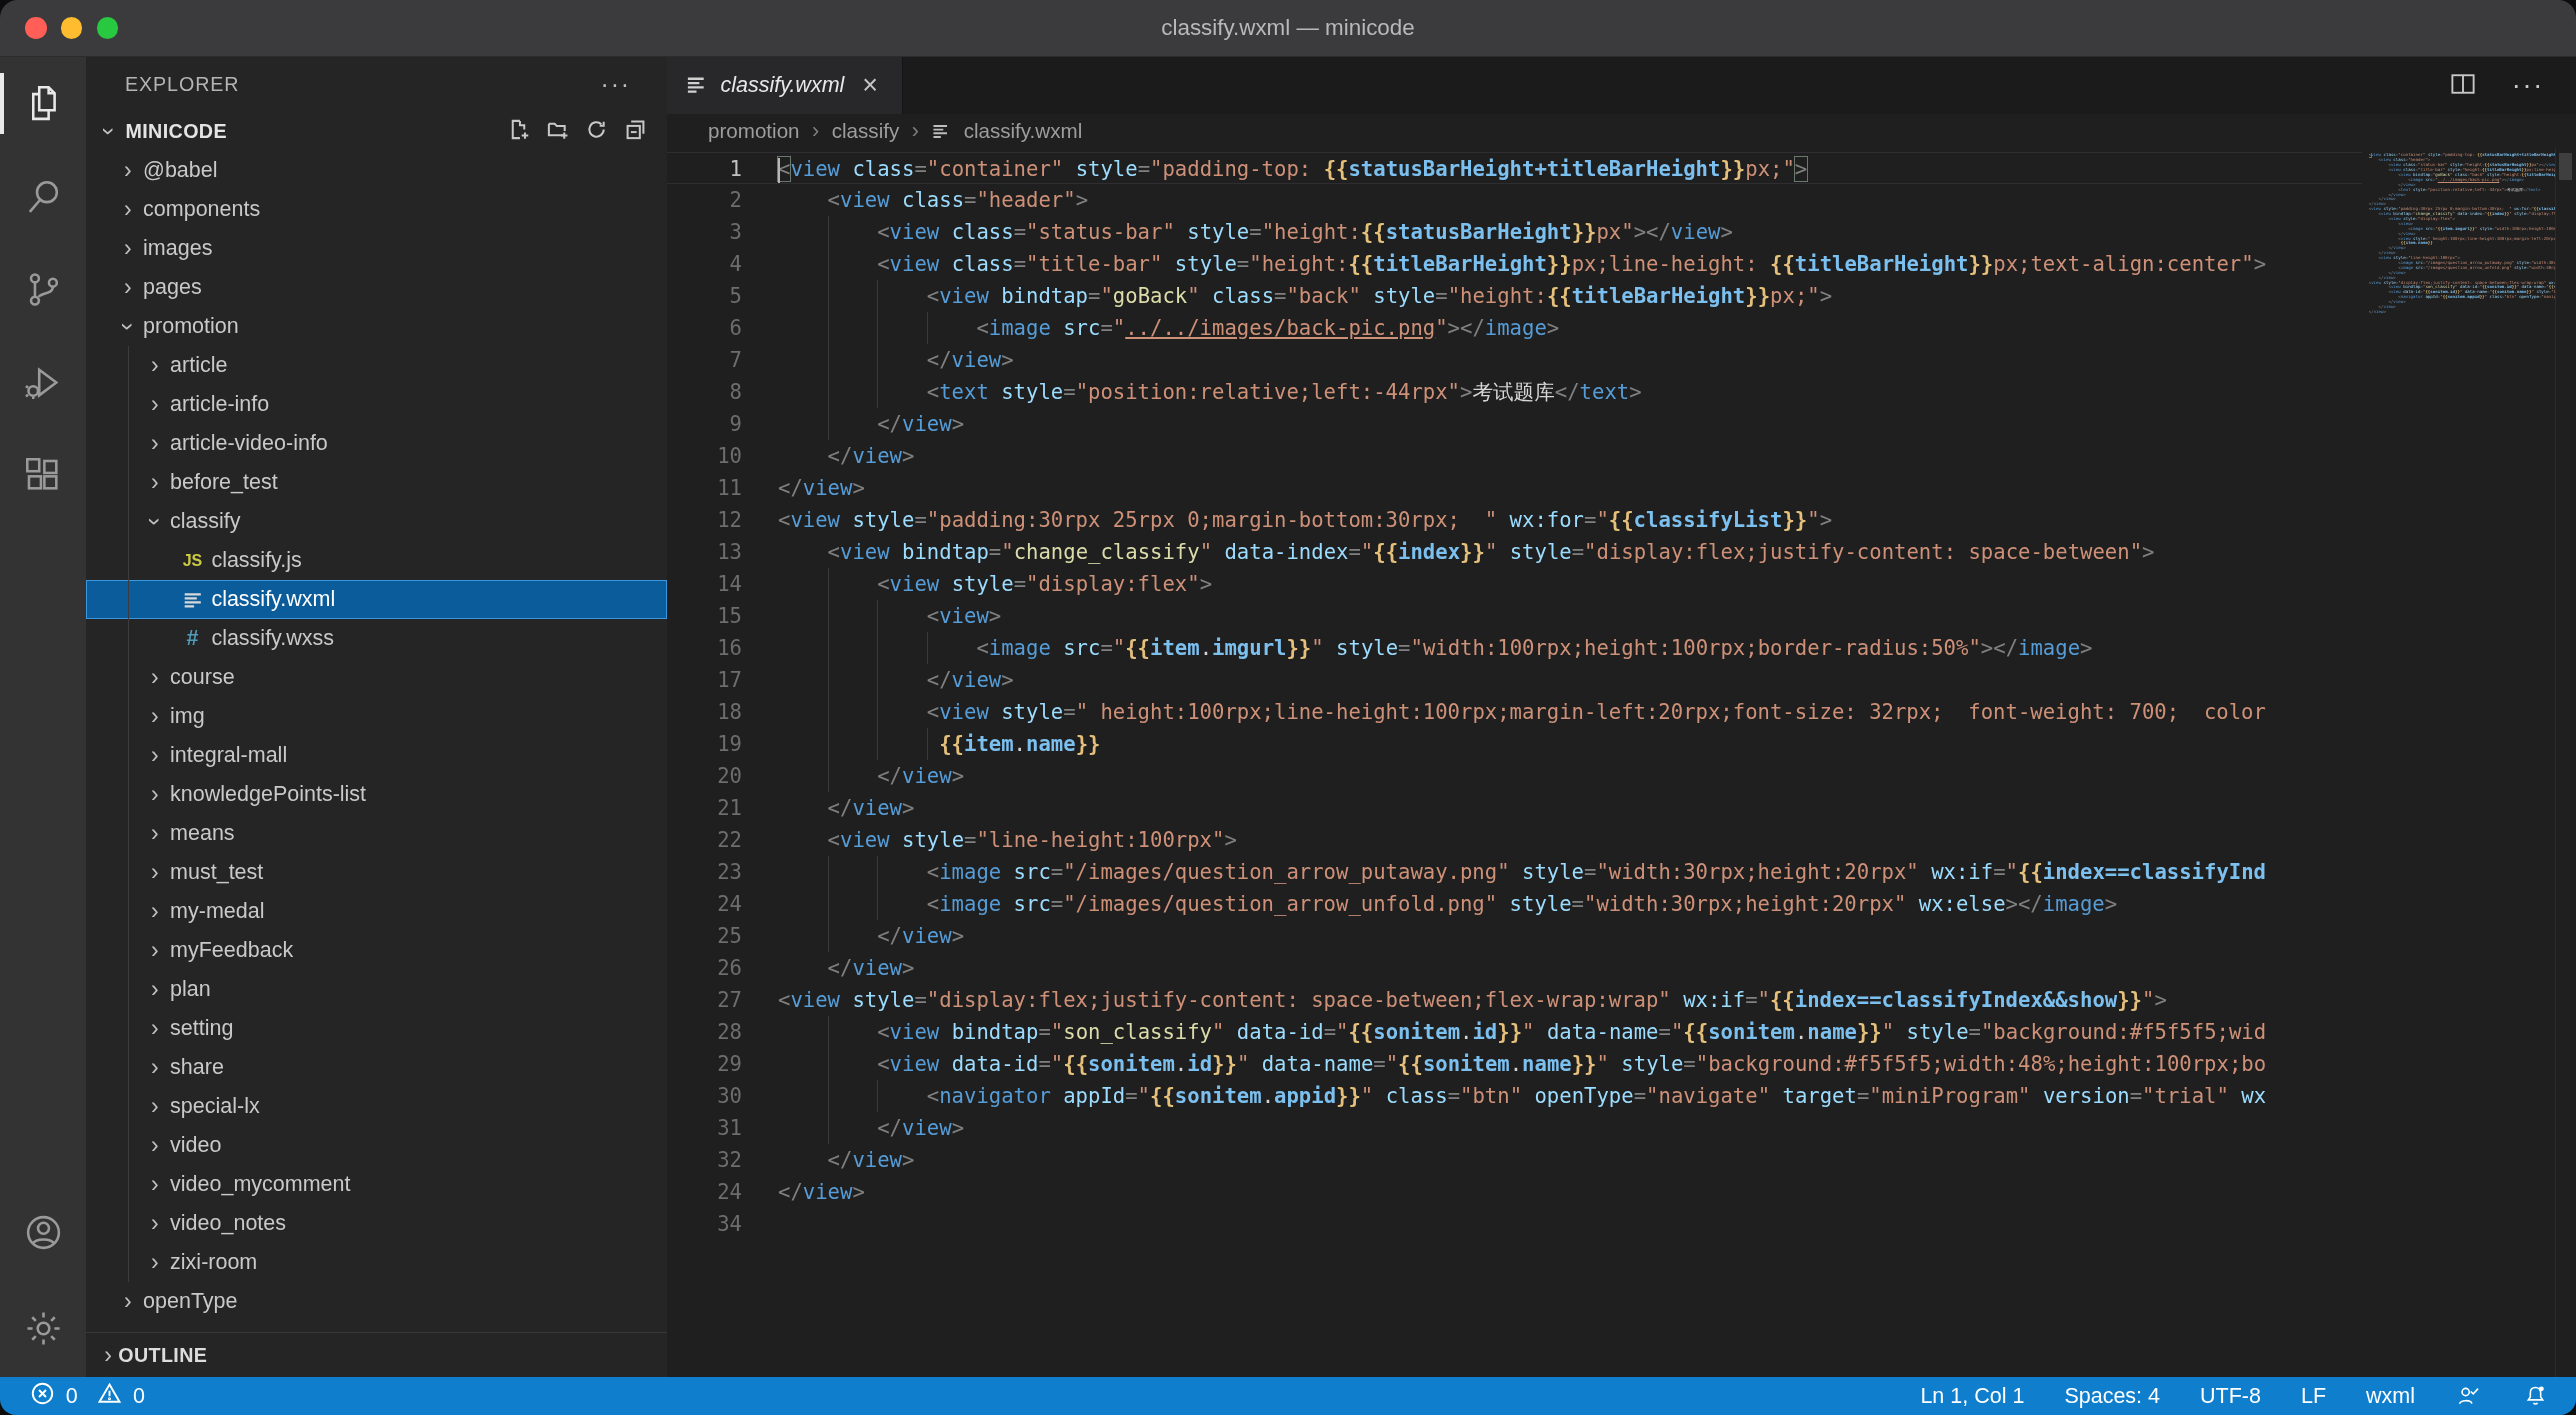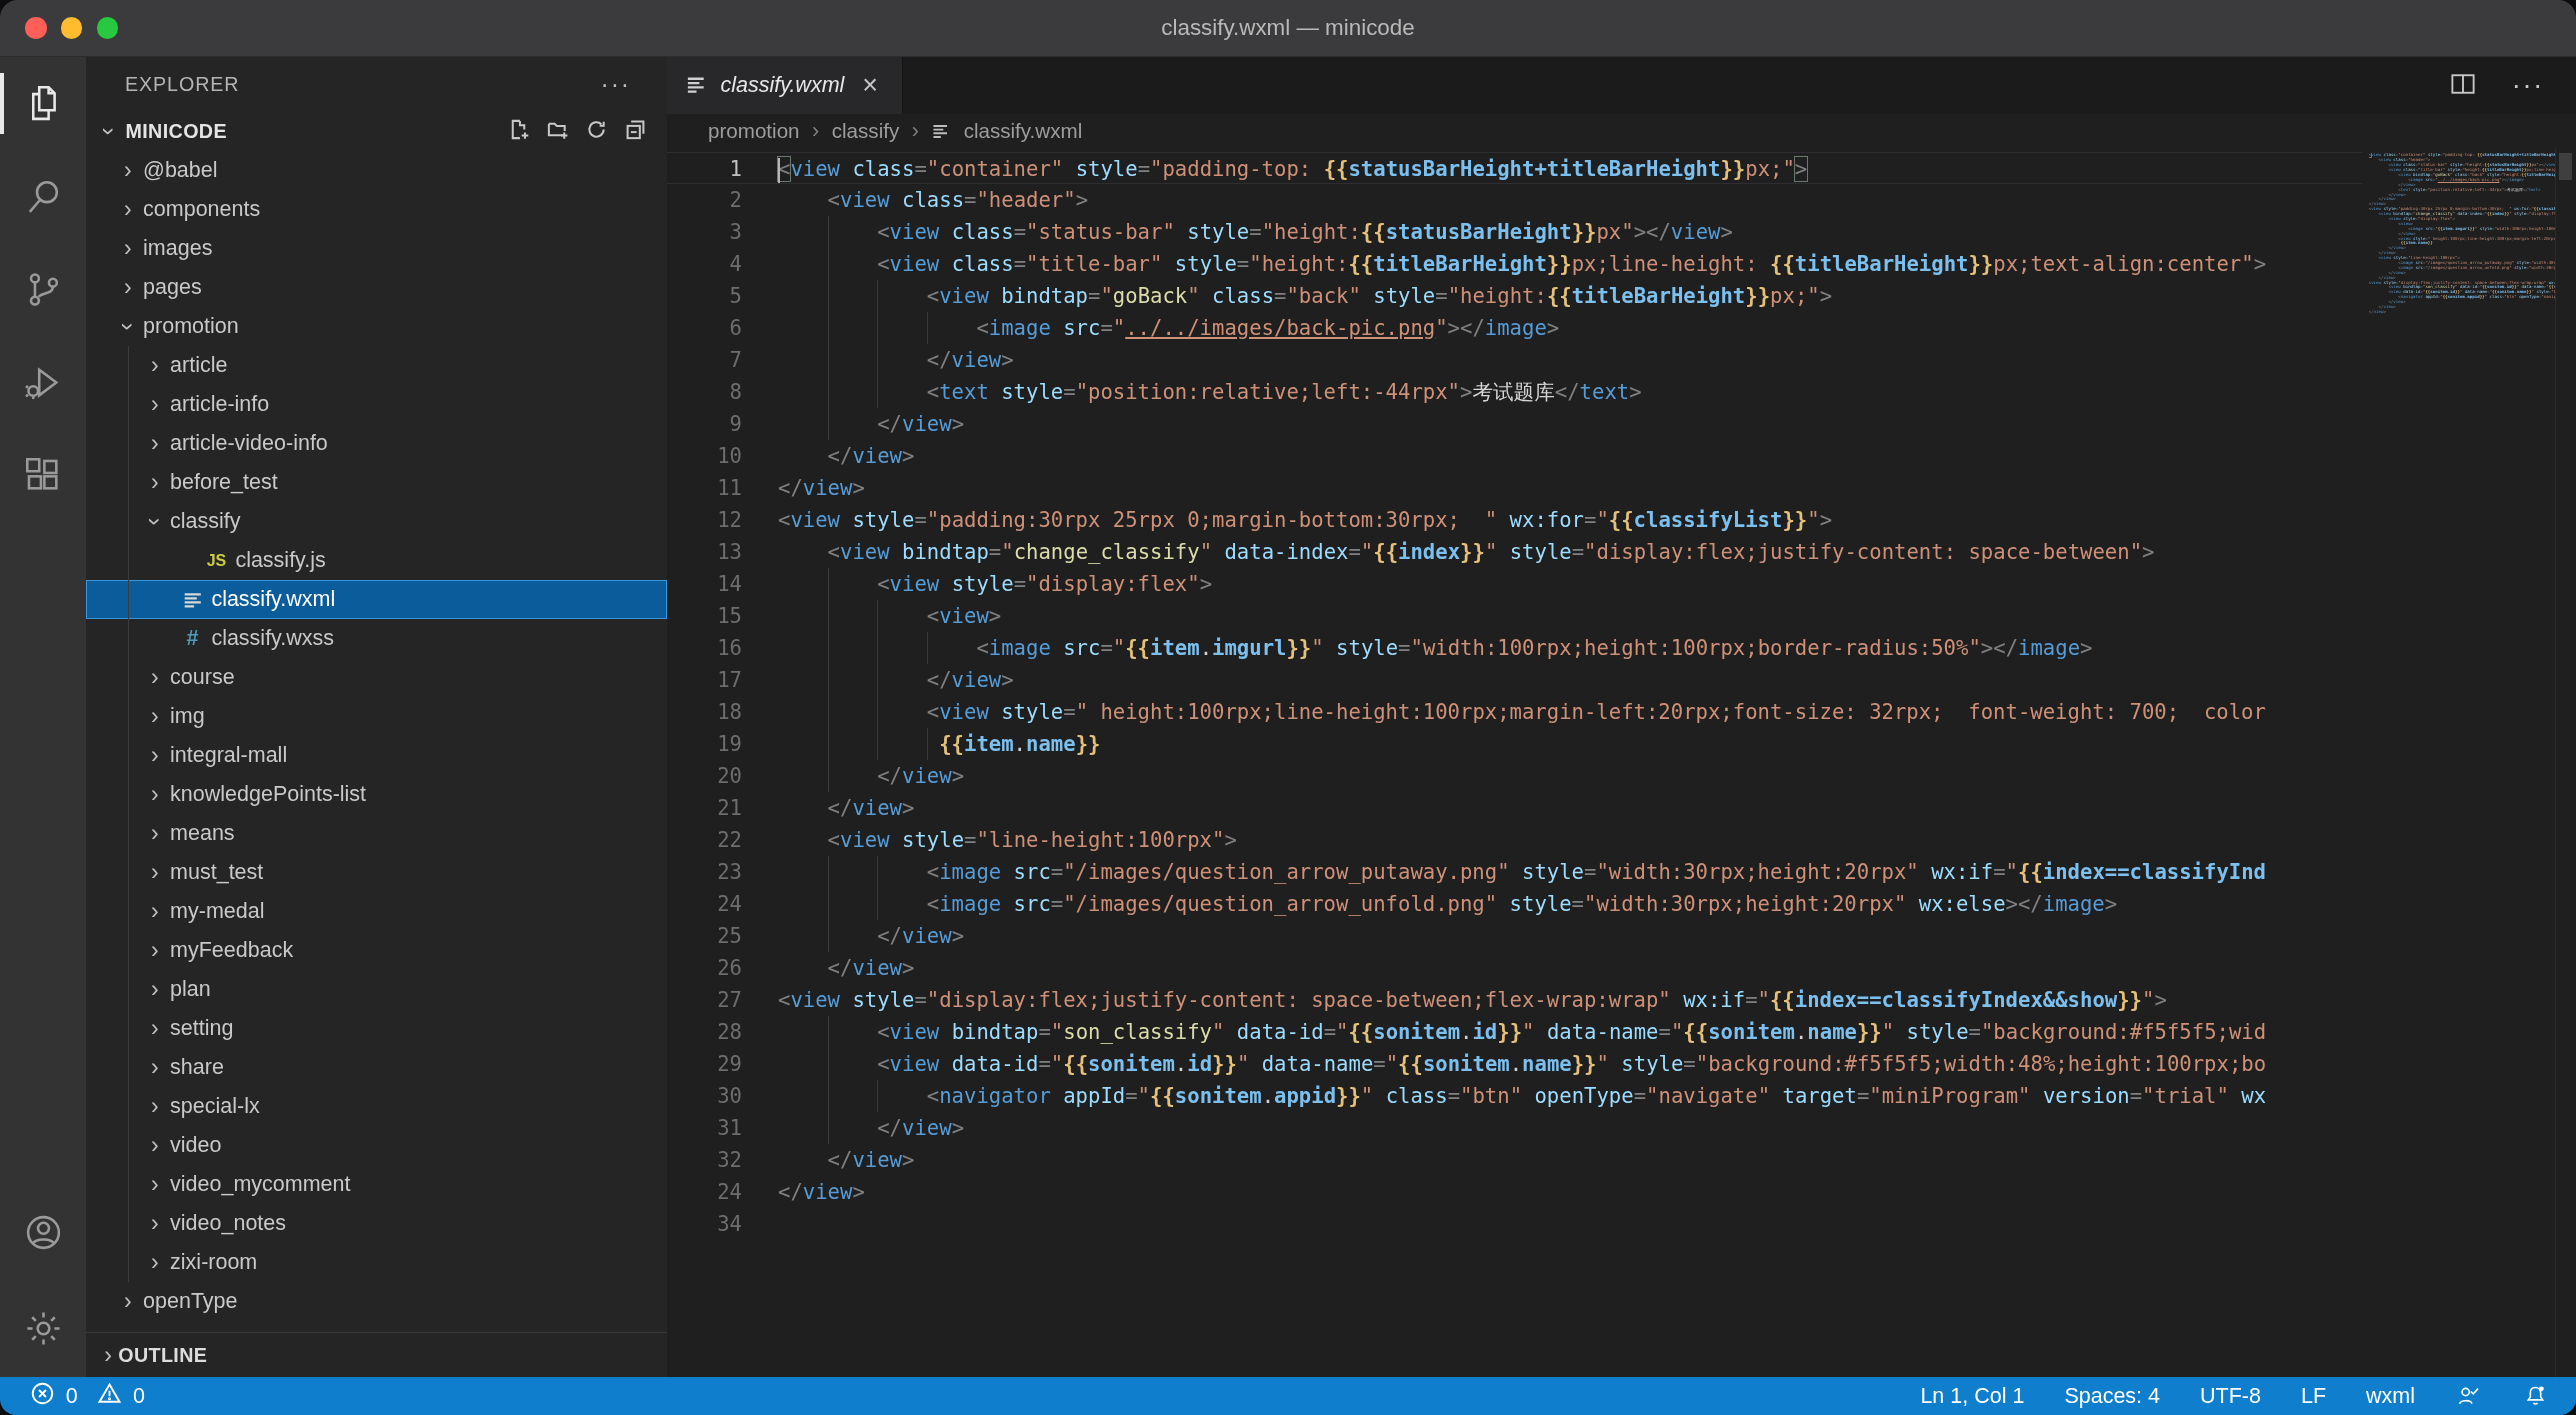--- a/index.html
+++ b/index.html
@@ -33,21 +33,21 @@
   .sb-actions { margin-left:auto; display:flex; gap:16px; padding-right:19.7px; }
   .sb-actions svg { stroke:#c8c8c8; fill:none; stroke-width:1.4; }
   .chev { display:inline-block; color:#c0c0c0; font-size:23px; font-weight:normal; width:19.7px; text-align:center; transition:none; }
   .chev.rot { transform:rotate(90deg); }
   .tree { flex:1; overflow:hidden; }
   .trow { height:39px; display:flex; align-items:center; color:#c9c9c9; font-size:21.5px; position:relative; }
   .trow .lbl { margin-left:5.4px; white-space:nowrap; }
   .trow.sel { background:#0b5c9b; outline:1.8px solid #3a96dd; outline-offset:-1.8px; color:#ffffff; }
   .tguide { position:absolute; left:42px; top:0; bottom:0; width:0.9px; background:#3c3c3e; }
   .ficon { width:27px; display:inline-flex; justify-content:center; align-items:center; flex-shrink:0; }
-  .ficon.js { color:#cbcb41; font-weight:bold; font-size:16px;margin-left:24px; }
+  .ficon.js { color:#cbcb41; font-weight:bold; font-size:16px; }
   .ficon.wxss { color:#519aba; font-weight:bold; font-size:21.5px; }
   .outline-row { height:45px; border-top:0.9px solid #37373a; display:flex; align-items:center; padding-left:12.5px; color:#dddddd; font-size:19.7px; font-weight:bold; letter-spacing:0.4px; }
 
   
   .editor { flex:1; display:flex; flex-direction:column; background:#1f1f20; overflow:hidden; }
   .tabbar { height:57px; background:#1b1b1c; display:flex; align-items:stretch; flex-shrink:0; }
   .tab { width:236px; background:#28282a; display:flex; align-items:center; gap:12.5px; padding:0 18px; border-right:0.9px solid #141414; }
   .tab .tab-label { color:#e8e8e8; font-size:21.5px; font-style:italic; white-space:nowrap; }
   .tab .close { color:#c4c4c4; font-size:27px; margin-left:5.4px; }
   .tab-actions { margin-left:auto; display:flex; align-items:center; gap:34px; padding-right:32px; color:#c9c9c9; }

